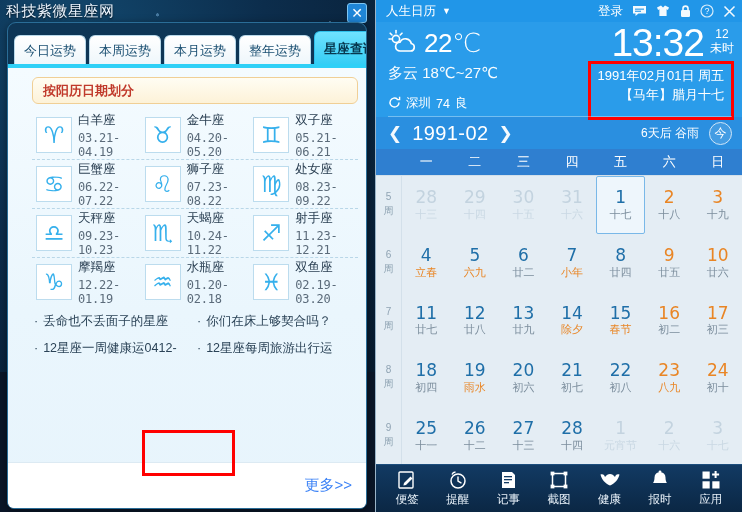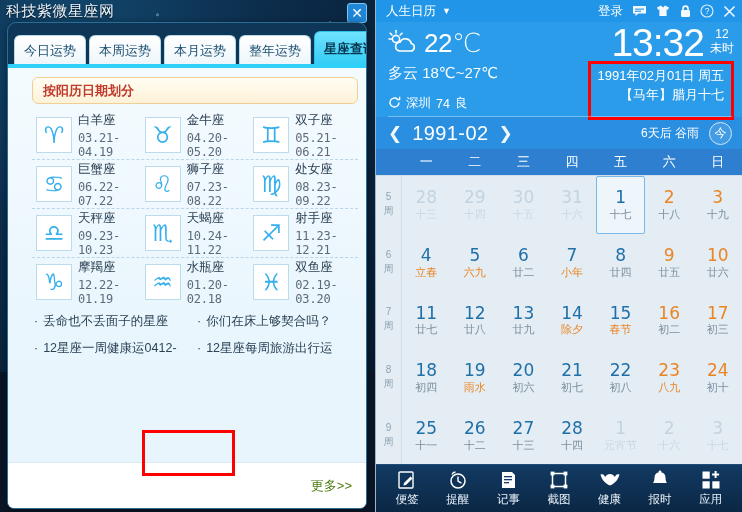--- a/index.html
+++ b/index.html
@@ -131,21 +131,21 @@
     font-size: 12.5px; color: #2b4357; cursor: pointer;
     white-space: nowrap; overflow: hidden;
   }
   .hot-item::before { content: "·"; margin-right: 5px; color: #2b4357; }
   #more-bar {
     position: absolute; left: 0; bottom: 0; width: 100%; height: 46px;
     background: #fff; border-top: 1px solid #dceaf3;
     display: flex; align-items: center; justify-content: flex-end;
     padding-right: 14px;
   }
-  #more-link { font-size: 13px; color: #4d7c0f; cursor: pointer; }
+  #more-link { font-size: 15px; color: #3b82f6; cursor: pointer; }
 
   
   #cal-app {
     position: absolute; left: 375px; top: 0; width: 367px; height: 512px;
     background: #0f766e;
     border-left: 1px solid #9ab4c8;
     display: flex; flex-direction: column;
   }
   #cal-titlebar {
     height: 22px; background: #2196e8; flex: 0 0 22px;

